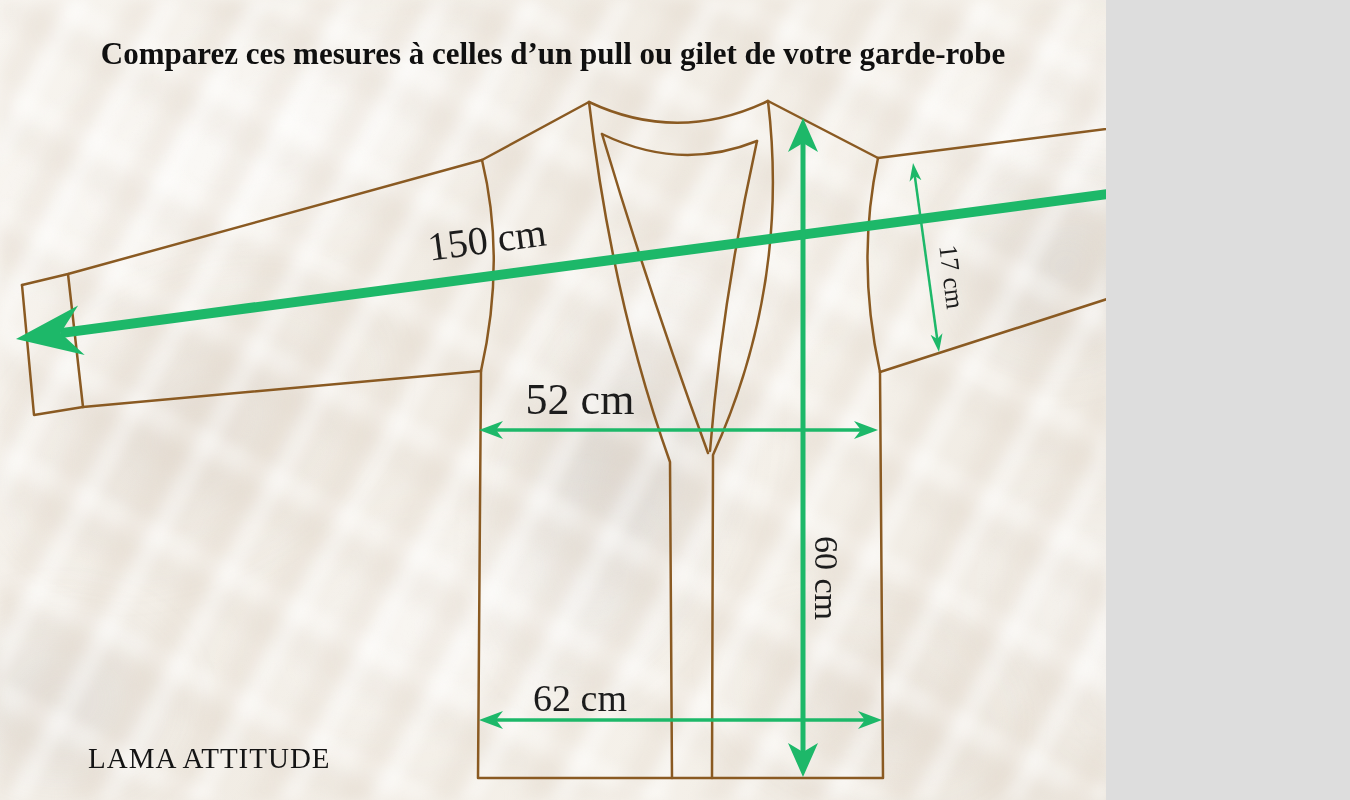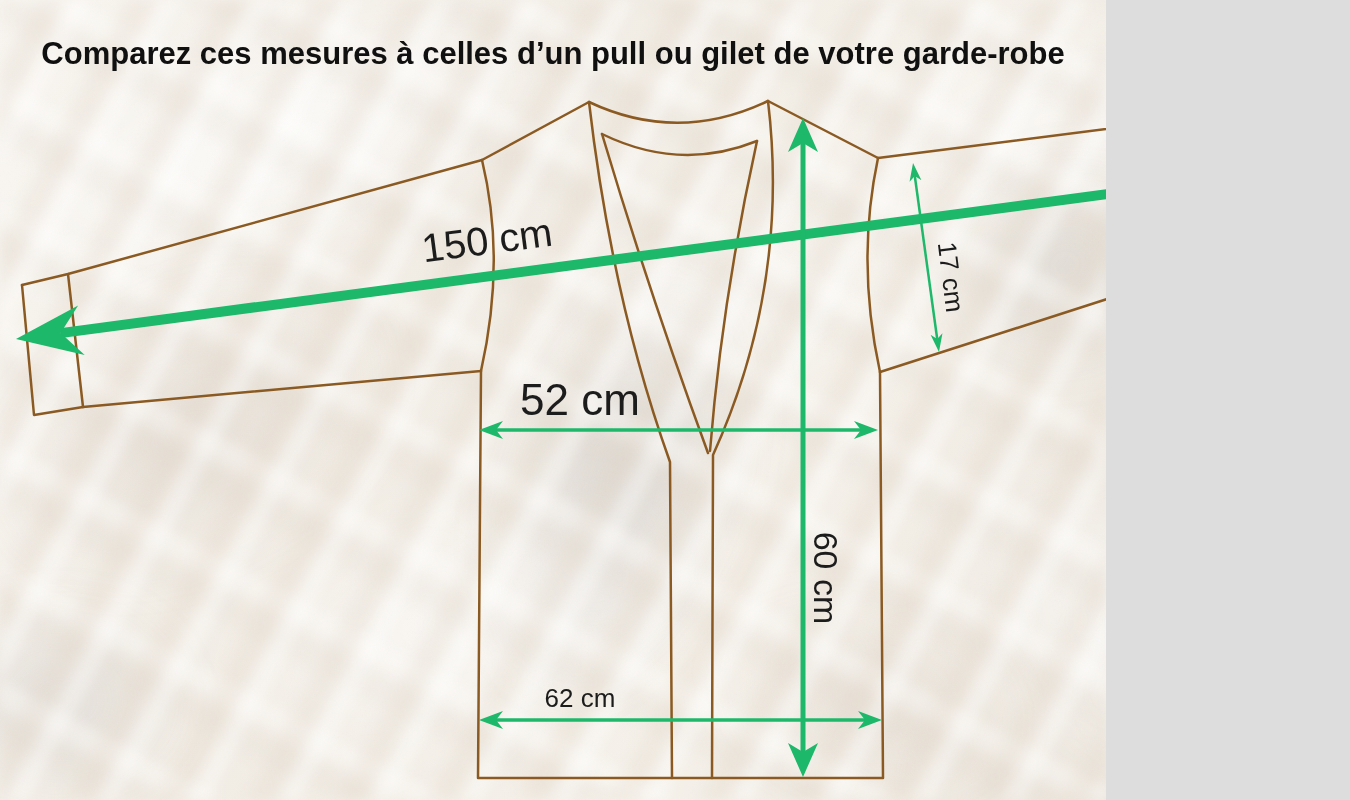--- a/index.html
+++ b/index.html
@@ -6,20 +6,21 @@
     --arrow-green:#1db869;
     --outline-brown:#8a5a22;
     --text-dark:#1c1c1c;
     --bg-cream:#f2ede6;
   }
   html,body{margin:0;padding:0;}
   body{font-family:"Liberation Sans", sans-serif; background:#ddd;}
   .stage{
     position:relative;width:1106px;height:800px;overflow:hidden;
     background:linear-gradient(115deg,#f8f5f0 0%,#f1ece4 38%,#f5f1ea 68%,#ebe5dc 100%);
+    font-family:Liberation Serif, serif;
   }
   .bg,.bg *{pointer-events:none;}
   .bg{position:absolute;inset:0;}
   .blob{position:absolute;border-radius:50%;filter:blur(26px);}
   .texture{
     position:absolute;inset:0;
     background:
       repeating-linear-gradient(118deg, rgba(236,228,219,0) 0 26px, rgba(226,215,202,0.30) 40px 54px, rgba(255,255,255,0.38) 66px 80px),
       repeating-linear-gradient(28deg, rgba(255,255,255,0) 0 42px, rgba(224,215,204,0.22) 58px 74px, rgba(253,252,250,0.40) 90px 106px);
     filter:blur(6px);
@@ -31,21 +32,21 @@
   .label{
     position:absolute;color:var(--text-dark);white-space:nowrap;
     transform:translate(-50%,-50%);line-height:1;
   }
   .title{
     position:absolute;left:0;right:0;top:36px;text-align:center;
     font-size:31px;font-weight:700;color:#101010;letter-spacing:0px;
   }
   .l150{left:487px;top:240px;font-size:40px;transform:translate(-50%,-50%) rotate(-7.5deg);}
   .l52 {left:580px;top:400px;font-size:44px;}
-  .l62 {left:580px;top:698px;font-size:26px;}
+  .l62 {left:580px;top:698px;font-size:38px;}
   .l60 {left:826px;top:578px;font-size:34px;transform:translate(-50%,-50%) rotate(90deg);}
   .l17 {left:951px;top:277px;font-size:26px;transform:translate(-50%,-50%) rotate(83deg);}
   .brand{
     position:absolute;left:88px;top:742px;font-size:29px;color:#141414;letter-spacing:1px;
   }
 </style>
 </head>
 <body>
 
 <div class="stage">
@@ -115,14 +116,15 @@
       <line class="g-shaft" x1="914.8" y1="176" x2="937.2" y2="339" stroke-width="2.5" marker-start="url(#headTiny)" marker-end="url(#headTiny)"></line>
     </g>
   </svg>
 
   <div class="title">Comparez ces mesures à celles d’un pull ou gilet de votre garde-robe</div>
   <div class="label l150">150 cm</div>
   <div class="label l52">52 cm</div>
   <div class="label l60">60 cm</div>
   <div class="label l62">62 cm</div>
   <div class="label l17">17 cm</div>
+  <div class="brand">LAMA ATTITUDE</div>
 
 </div>
 
 </body></html>

